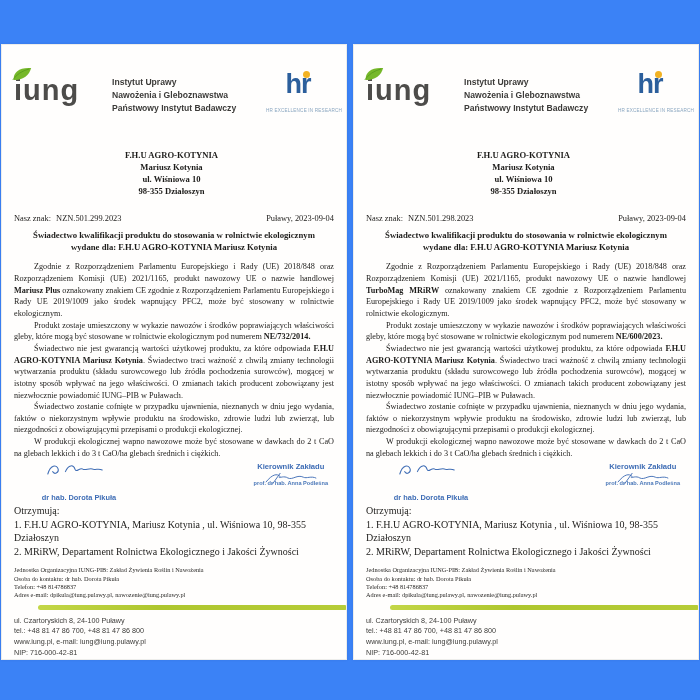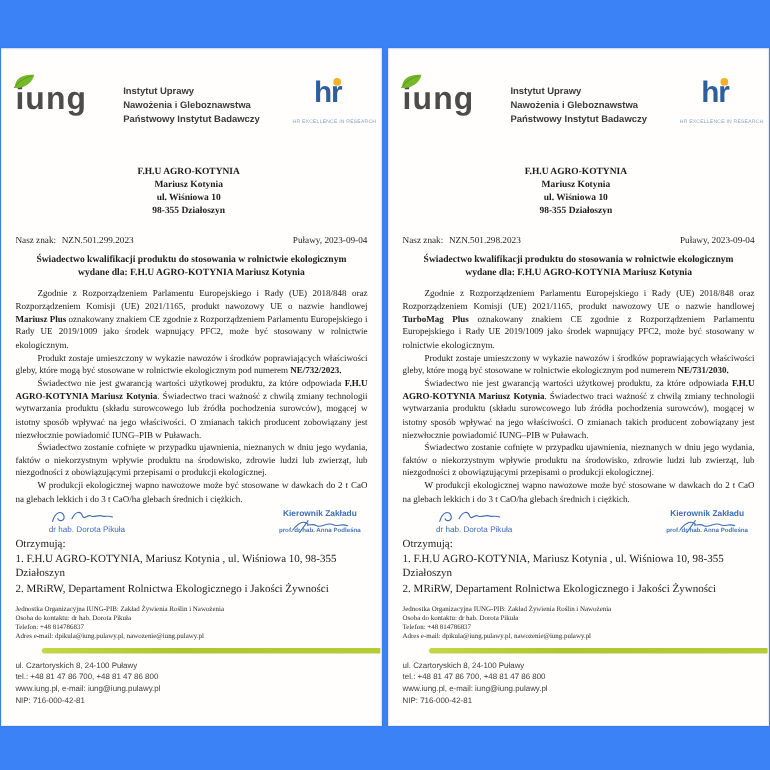--- a/index.html
+++ b/index.html
@@ -28,21 +28,21 @@
   .ref-left span{margin-right:3px;}
   
   .title{text-align:center;font-weight:bold;font-size:8.7px;line-height:1.4;margin-top:6px;}
   
   .body{margin-top:8px;font-size:8.2px;line-height:1.42;text-align:justify;}
   .body p{margin:0;text-indent:20px;}
   
   .sig-row{display:flex;justify-content:space-between;margin-top:3px;padding:0 4px;}
   .sig-left{text-align:center;margin-left:22px;}
   .sig-right{text-align:center;margin-right:2px;position:relative;margin-left:36px;}
-  .sig-name{font-family:"Liberation Sans",sans-serif;font-size:7.4px;font-weight:400;color:#3f6db5;}
+  .sig-name{font-family:"Liberation Sans",sans-serif;font-size:7.4px;font-weight:700;color:#3f6db5;margin-top:16px;}
   .sig-role{font-family:"Liberation Sans",sans-serif;font-size:7.6px;font-weight:700;color:#3f6db5;}
   .sig-name-sm{font-family:"Liberation Sans",sans-serif;font-size:5.6px;font-weight:700;color:#4a77b8;margin-top:-5px;}
   .squiggle{display:block;margin:0 auto -1px auto;}
   
   .recipients{font-size:10px;line-height:1.35;margin-top:2px;}
   .recipients div{margin:0;}
   
   .org{font-size:6.3px;line-height:1.32;margin-top:8px;color:#2a2927;}
   
   .divider{height:5px;background:linear-gradient(90deg,#c3d647,#aec62e 40%,#b6cc37);border-radius:3px 1px 1px 3px;margin:5px -12px 0 24px;}
@@ -94,21 +94,21 @@
       <div>Puławy, 2023-09-04</div>
     </div>
 
     <div class="title">
       <div>Świadectwo kwalifikacji produktu do stosowania w rolnictwie ekologicznym</div>
       <div>wydane dla: F.H.U AGRO-KOTYNIA  Mariusz Kotynia</div>
     </div>
 
     <div class="body">
       <p><span>Zgodnie z Rozporządzeniem Parlamentu Europejskiego i Rady (UE) 2018/848 oraz Rozporządzeniem Komisji (UE) 2021/1165, produkt nawozowy UE o nazwie handlowej </span><b>Mariusz Plus</b><span> oznakowany znakiem CE zgodnie z Rozporządzeniem Parlamentu Europejskiego i Rady UE 2019/1009 jako środek wapnujący PFC2, może być stosowany w rolnictwie ekologicznym.</span></p>
-      <p><span>Produkt zostaje umieszczony w wykazie nawozów i środków poprawiających właściwości gleby, które mogą być  stosowane w rolnictwie ekologicznym pod numerem </span><b>NE/732/2023.</b></p>
+      <p><span>Produkt zostaje umieszczony w wykazie nawozów i środków poprawiających właściwości gleby, które mogą być  stosowane w rolnictwie ekologicznym pod numerem </span><b>NE/732/2014.</b></p>
       <p><span>Świadectwo nie jest gwarancją wartości użytkowej produktu, za które odpowiada </span><b>F.H.U AGRO-KOTYNIA Mariusz Kotynia</b><span>. Świadectwo traci ważność z chwilą zmiany technologii wytwarzania produktu (składu surowcowego lub źródła pochodzenia surowców), mogącej w istotny sposób wpływać na jego właściwości. O zmianach takich producent zobowiązany jest niezwłocznie powiadomić IUNG–PIB w Puławach.</span></p>
       <p>Świadectwo zostanie cofnięte w przypadku ujawnienia, nieznanych w dniu jego wydania, faktów o niekorzystnym wpływie produktu na środowisko, zdrowie ludzi lub zwierząt, lub niezgodności z obowiązującymi przepisami o produkcji ekologicznej.</p>
       <p>W produkcji ekologicznej wapno nawozowe może być stosowane w dawkach do 2 t CaO na glebach lekkich i do 3 t CaO/ha glebach średnich i ciężkich.</p>
     </div>
 
     <div class="sig-row">
       <div class="sig-left">
         <svg class="squiggle" width="78" height="16" viewBox="0 0 90 20">
           <path d="M6 15 C9 4 17 2 19 9 C20 14 14 16 12 12 M28 12 C32 3 38 3 40 9 C42 14 46 6 50 9 C53 11 58 7 63 9 C66 10 70 8 74 10" stroke="#3f6db5" stroke-width="1.3" fill="none" stroke-linecap="round"></path>
         </svg>
@@ -185,22 +185,22 @@
       </div>
       <div>Puławy, 2023-09-04</div>
     </div>
 
     <div class="title">
       <div>Świadectwo kwalifikacji produktu do stosowania w rolnictwie ekologicznym</div>
       <div>wydane dla: F.H.U AGRO-KOTYNIA  Mariusz Kotynia</div>
     </div>
 
     <div class="body">
-      <p><span>Zgodnie z Rozporządzeniem Parlamentu Europejskiego i Rady (UE) 2018/848 oraz Rozporządzeniem Komisji (UE) 2021/1165, produkt nawozowy UE o nazwie handlowej </span><b>TurboMag Plus</b><span> oznakowany znakiem CE zgodnie z Rozporządzeniem Parlamentu Europejskiego i Rady UE 2019/1009 jako środek wapnujący PFC2, może być stosowany w rolnictwie ekologicznym.</span></p>
-      <p><span>Produkt zostaje umieszczony w wykazie nawozów i środków poprawiających właściwości gleby, które mogą być  stosowane w rolnictwie ekologicznym pod numerem </span><b>NE/731/2030.</b></p>
+      <p><span>Zgodnie z Rozporządzeniem Parlamentu Europejskiego i Rady (UE) 2018/848 oraz Rozporządzeniem Komisji (UE) 2021/1165, produkt nawozowy UE o nazwie handlowej </span><b>TurboMag MRiRW</b><span> oznakowany znakiem CE zgodnie z Rozporządzeniem Parlamentu Europejskiego i Rady UE 2019/1009 jako środek wapnujący PFC2, może być stosowany w rolnictwie ekologicznym.</span></p>
+      <p><span>Produkt zostaje umieszczony w wykazie nawozów i środków poprawiających właściwości gleby, które mogą być  stosowane w rolnictwie ekologicznym pod numerem </span><b>NE/600/2023.</b></p>
       <p><span>Świadectwo nie jest gwarancją wartości użytkowej produktu, za które odpowiada </span><b>F.H.U AGRO-KOTYNIA Mariusz Kotynia</b><span>. Świadectwo traci ważność z chwilą zmiany technologii wytwarzania produktu (składu surowcowego lub źródła pochodzenia surowców), mogącej w istotny sposób wpływać na jego właściwości. O zmianach takich producent zobowiązany jest niezwłocznie powiadomić IUNG–PIB w Puławach.</span></p>
       <p>Świadectwo zostanie cofnięte w przypadku ujawnienia, nieznanych w dniu jego wydania, faktów o niekorzystnym wpływie produktu na środowisko, zdrowie ludzi lub zwierząt, lub niezgodności z obowiązującymi przepisami o produkcji ekologicznej.</p>
       <p>W produkcji ekologicznej wapno nawozowe może być stosowane w dawkach do 2 t CaO na glebach lekkich i do 3 t CaO/ha glebach średnich i ciężkich.</p>
     </div>
 
     <div class="sig-row">
       <div class="sig-left">
         <svg class="squiggle" width="78" height="16" viewBox="0 0 90 20">
           <path d="M6 15 C9 4 17 2 19 9 C20 14 14 16 12 12 M28 12 C32 3 38 3 40 9 C42 14 46 6 50 9 C53 11 58 7 63 9 C66 10 70 8 74 10" stroke="#3f6db5" stroke-width="1.3" fill="none" stroke-linecap="round"></path>
         </svg>

